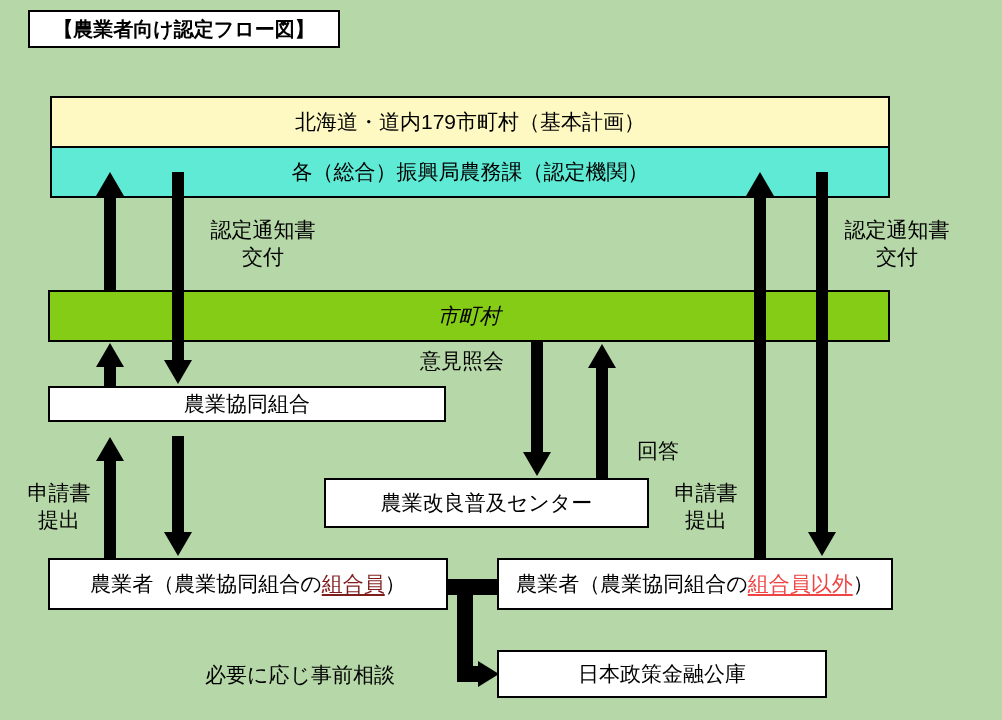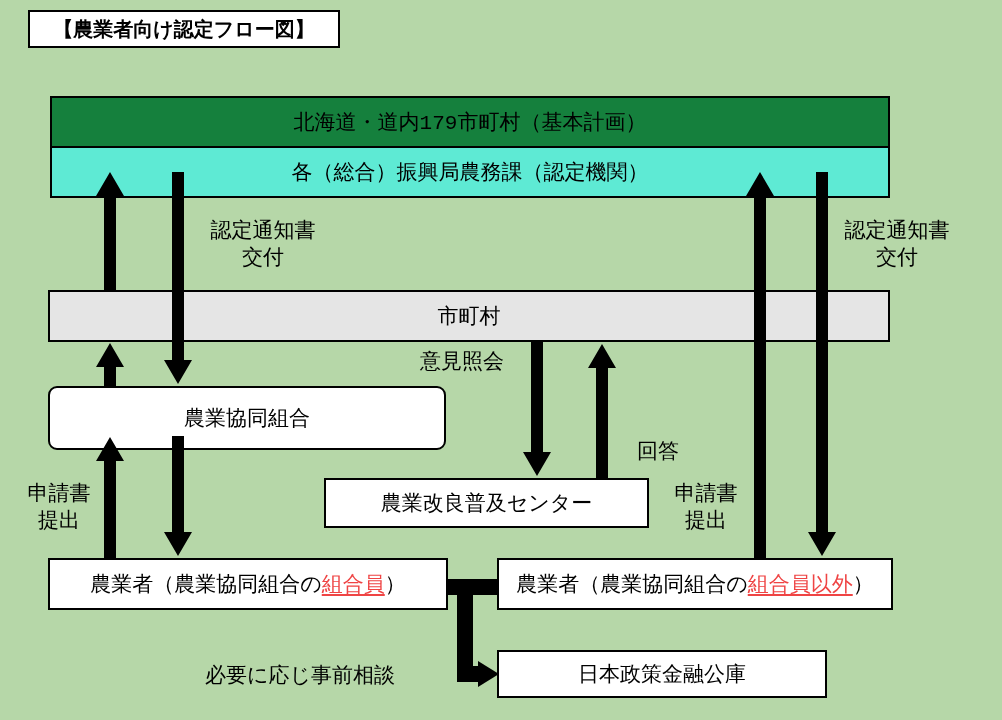--- a/index.html
+++ b/index.html
@@ -31,32 +31,32 @@
   .arrows{position:absolute;left:0;top:0;z-index:2;}
   .arrow-fill{fill:#000;stroke:none;}
 </style>
 </head>
 <body>
 
 <div class="canvas" style="background: rgb(182, 215, 168);">
 
   <div class="titlebox" style="background: rgb(255, 255, 255); border-color: rgb(0, 0, 0);">【農業者向け認定フロー図】</div>
 
-  <div class="box" style="left: 50px; top: 96px; width: 840px; height: 52px; background: #15803d; border-color: rgb(0, 0, 0); font-family: Liberation Mono, monospace;">北海道・道内179市町村（基本計画）</div>
+  <div class="box" style="left: 50px; top: 96px; width: 840px; height: 52px; background: #fef9c3; border-color: rgb(0, 0, 0);">北海道・道内179市町村（基本計画）</div>
   <div class="box" style="left: 50px; top: 146px; width: 840px; height: 52px; background: #5eead4; border-color: rgb(0, 0, 0);">各（総合）振興局農務課（認定機関）</div>
 
-  <div class="box" style="left: 48px; top: 290px; width: 842px; height: 52px; background: #e5e5e5; border-color: rgb(0, 0, 0);">市町村</div>
+  <div class="box" style="left: 48px; top: 290px; width: 842px; height: 52px; background: #84cc16; border-color: rgb(0, 0, 0); font-style: italic;">市町村</div>
 
-  <div class="box" style="left: 48px; top: 386px; width: 398px; height: 64px; background: rgb(255, 255, 255); border-color: rgb(0, 0, 0); border-radius: 9px;">農業協同組合</div>
+  <div class="box" style="left: 48px; top: 386px; width: 398px; height: 36px; background: rgb(255, 255, 255); border-color: rgb(0, 0, 0);">農業協同組合</div>
 
   <div class="box" style="left: 305px; top: 478px; width: 325px; height: 50px; background: rgb(255, 255, 255); border-color: rgb(0, 0, 0); margin-left: 19px;">農業改良普及センター</div>
 
   <div class="box" style="left: 48px; top: 558px; width: 400px; height: 52px; background: rgb(255, 255, 255); border-color: rgb(0, 0, 0);">
     <span>農業者（農業協同組合の</span>
-      <span class="hl" style="color: #ef4444;">組合員</span>
+      <span class="hl" style="color: #7f1d1d;">組合員</span>
       <span>）</span>
   </div>
 
   <div class="box" style="left: 497px; top: 558px; width: 396px; height: 52px; background: rgb(255, 255, 255); border-color: rgb(0, 0, 0);">
     <span>農業者（農業協同組合の</span>
       <span class="hl" style="color: #ef4444;">組合員以外</span>
       <span>）</span>
   </div>
 
   <div class="box" style="left: 497px; top: 650px; width: 330px; height: 48px; background: rgb(255, 255, 255); border-color: rgb(0, 0, 0);">日本政策金融公庫</div>

